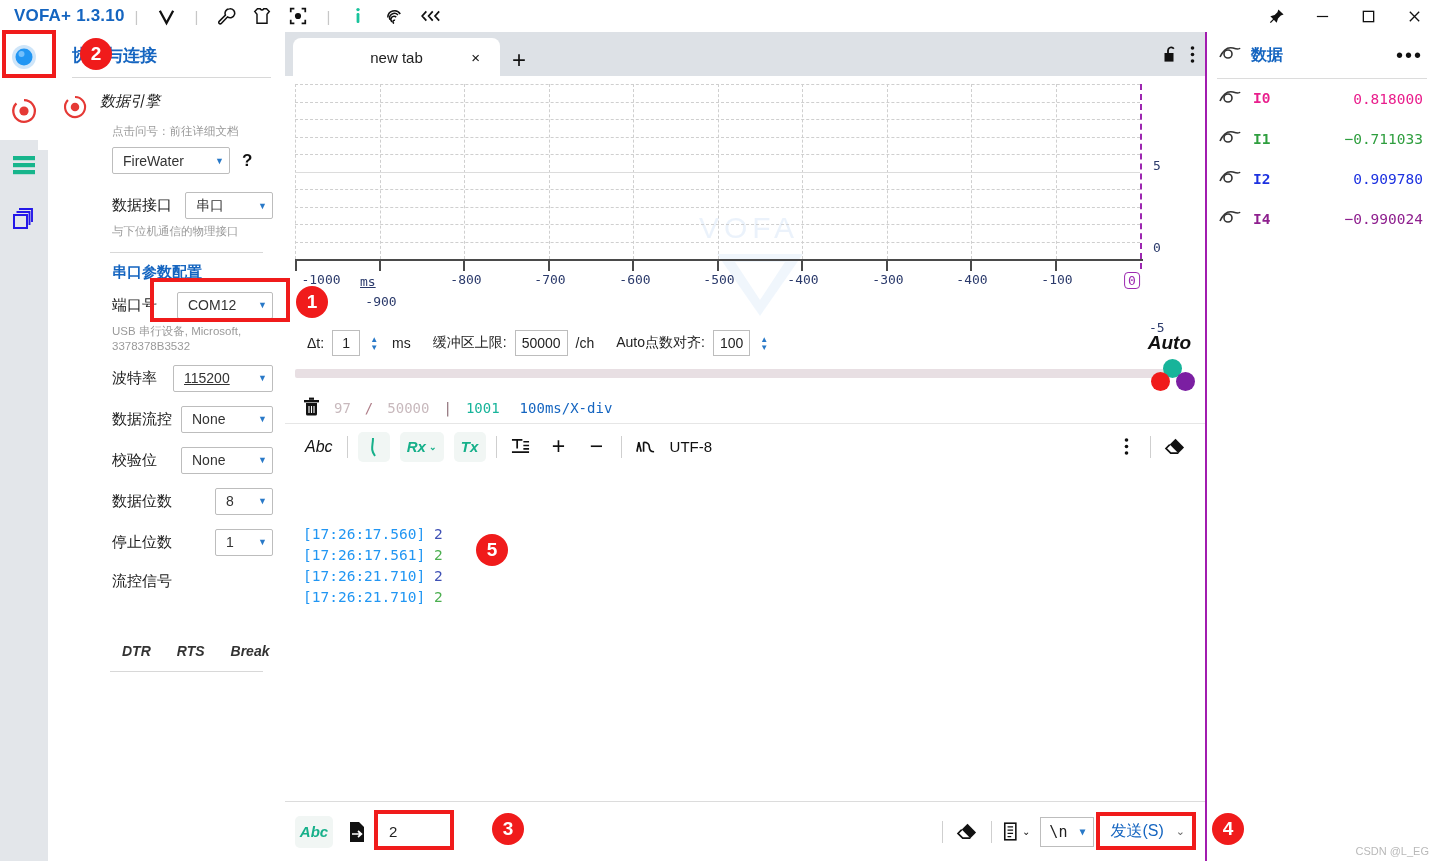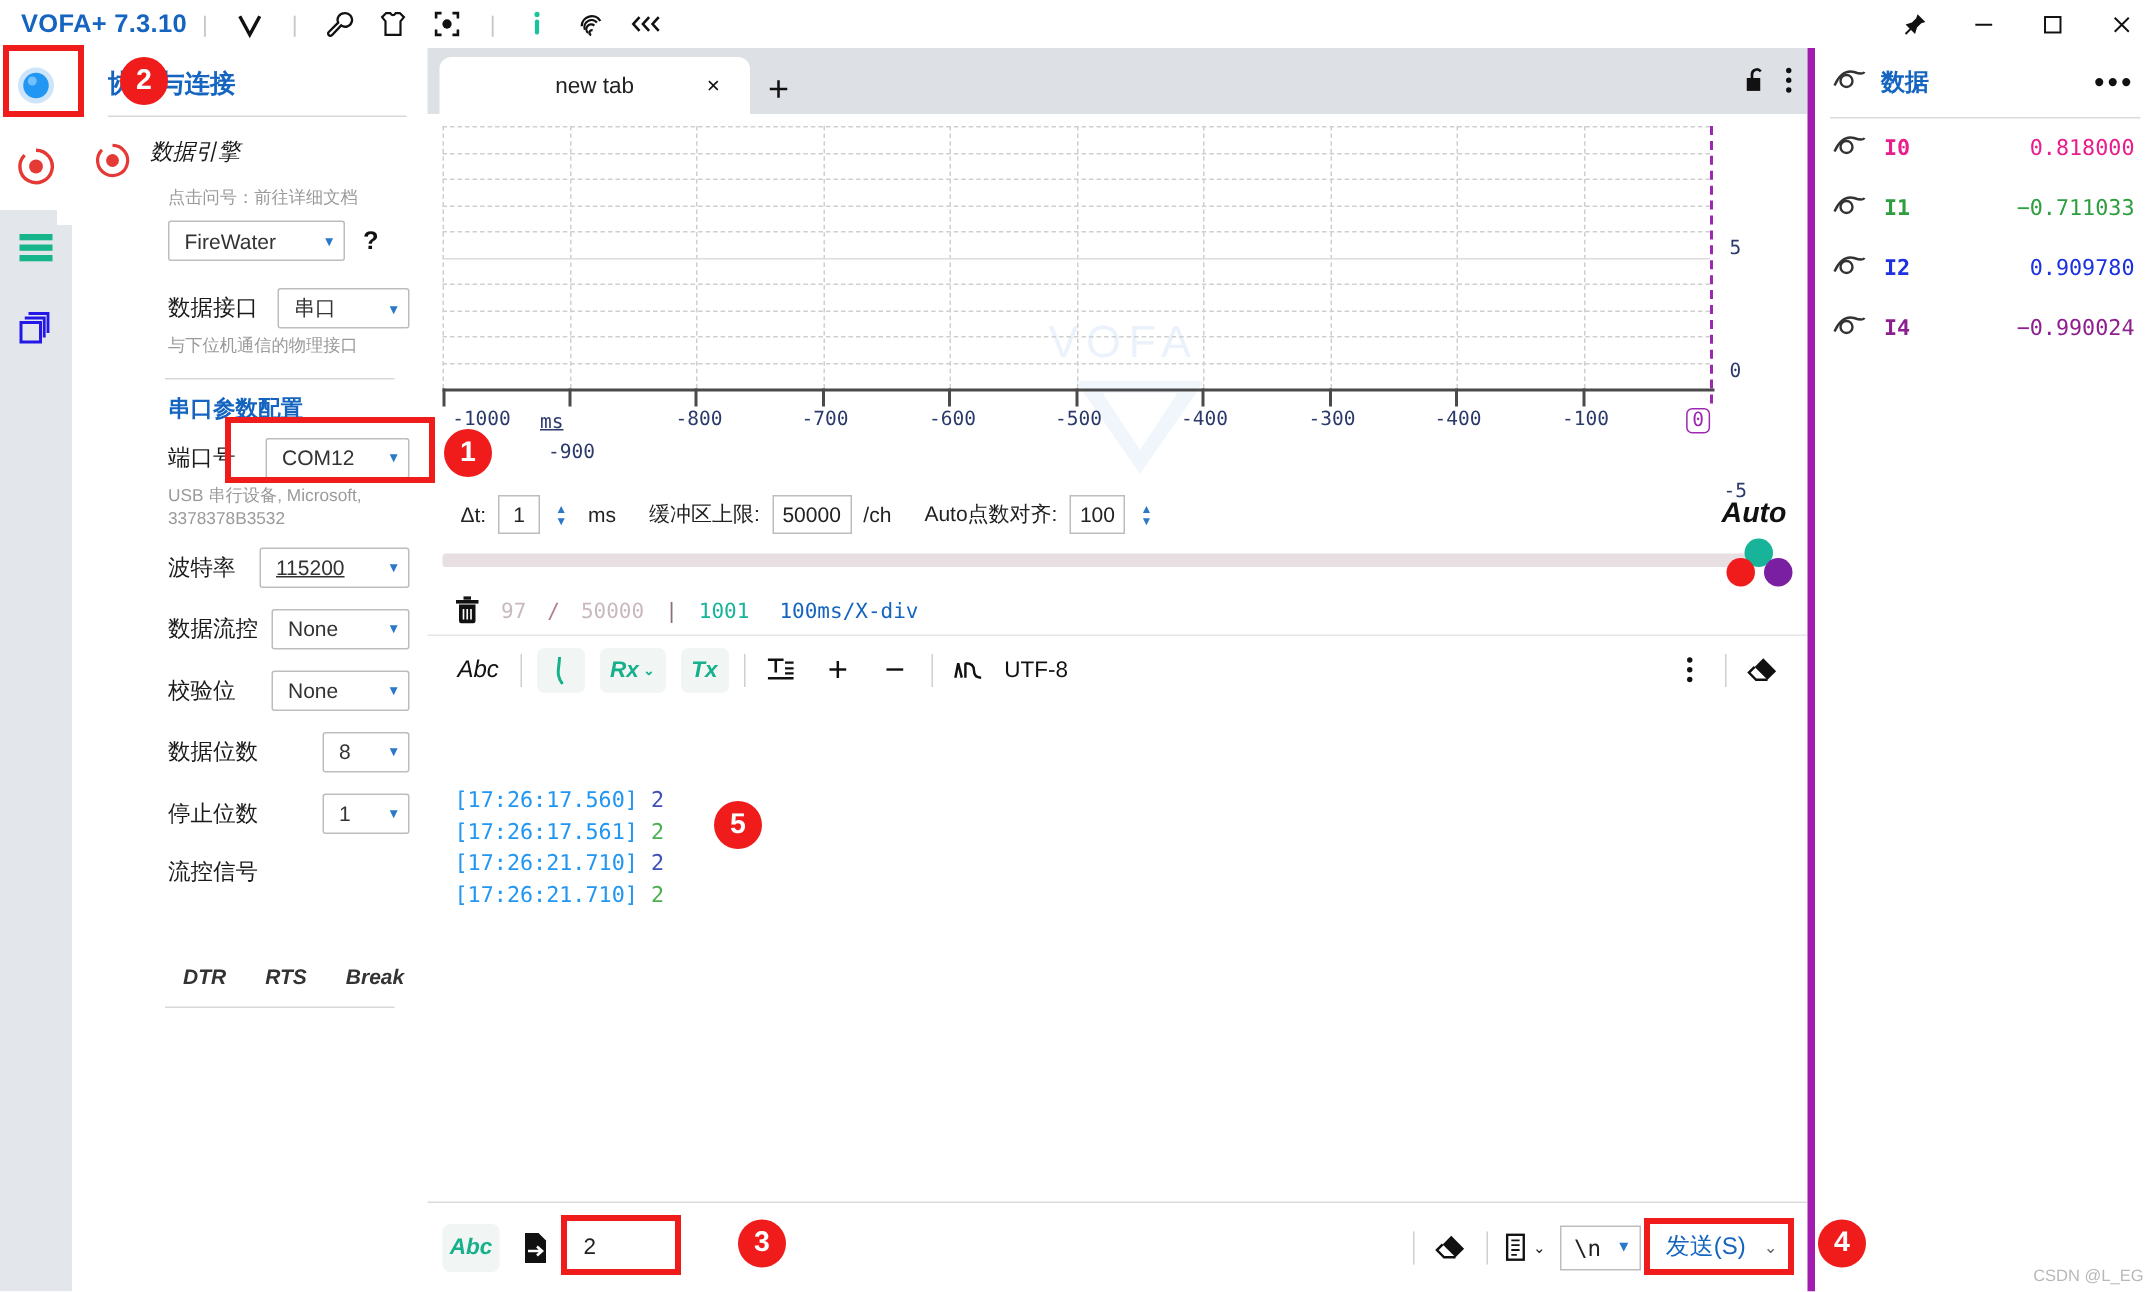--- a/index.html
+++ b/index.html
@@ -240,21 +240,21 @@
     font-family: "DejaVu Sans Mono", monospace;
   }
   .send-btn {
     font-size: 16px; color: #1565C0; display: flex; align-items: center; gap: 12px;
     padding: 0 6px; cursor: pointer;
   }
 
   
   .datapanel {
     position: absolute; left: 1205px; top: 32px; width: 232px; height: 829px;
-    background: #ffffff; border-left: 5px solid #a21caf;
+    background: #ffffff; border-left: 2px solid #a21caf;
   }
   .dp-head {
     display: flex; align-items: center; height: 46px; padding: 0 14px 0 12px;
   }
   .dp-title { font-size: 16px; font-weight: bold; color: #1565C0; margin-left: 10px; }
   .dp-dots { margin-left: auto; font-size: 20px; letter-spacing: 2px; color: #111; cursor: pointer; }
   .dp-hr { height: 1px; background: #dcdcdc; margin: 0 10px; }
   .dp-row {
     display: flex; align-items: center; height: 40px; padding: 0 14px 0 12px;
   }
@@ -278,21 +278,21 @@
     position: absolute; right: 8px; bottom: 4px; font-size: 11px; color: #b9b9b9;
     font-family: "Liberation Sans", sans-serif; z-index: 45;
   }
 </style>
 </head>
 <body>
 
 <div class="app">
 
   <div class="titlebar">
-    <div class="app-title">VOFA+ 7.3.10</div>
+    <div class="app-title">VOFA+ 1.3.10</div>
     <span class="tb-sep">|</span>
 
     <span class="tb-icon">
       <svg width="19" height="19" viewBox="0 0 20 20">
           <path d="M3 4 L10 17 L17 4" fill="none" stroke="#111" stroke-width="2.4"></path>
         </svg>
     </span>
     <span class="tb-sep">|</span>
 
     <span class="tb-icon">
@@ -738,21 +738,21 @@
     </div>
     <div class="dp-hr"></div>
 
     <div class="dp-row">
       <span>
         <svg width="22" height="16" viewBox="0 0 22 16">
           <path d="M1 12 Q6 1 14 3 Q20 5 21 3" fill="none" stroke="#333" stroke-width="1.6"></path>
           <circle cx="9" cy="9" r="4" fill="none" stroke="#333" stroke-width="1.6"></circle>
         </svg>
       </span>
-      <span class="dp-name" style="color:#e91e8c;">I0</span>
+      <span class="dp-name" style="color:#e91e8c;font-family:Liberation Mono, monospace;">I0</span>
       <span class="dp-val" style="color:#e91e8c;">0.818000</span>
     </div>
     <div class="dp-row">
       <span>
         <svg width="22" height="16" viewBox="0 0 22 16">
           <path d="M1 12 Q6 1 14 3 Q20 5 21 3" fill="none" stroke="#333" stroke-width="1.6"></path>
           <circle cx="9" cy="9" r="4" fill="none" stroke="#333" stroke-width="1.6"></circle>
         </svg>
       </span>
       <span class="dp-name" style="color:#2e9e3e;">I1</span>

